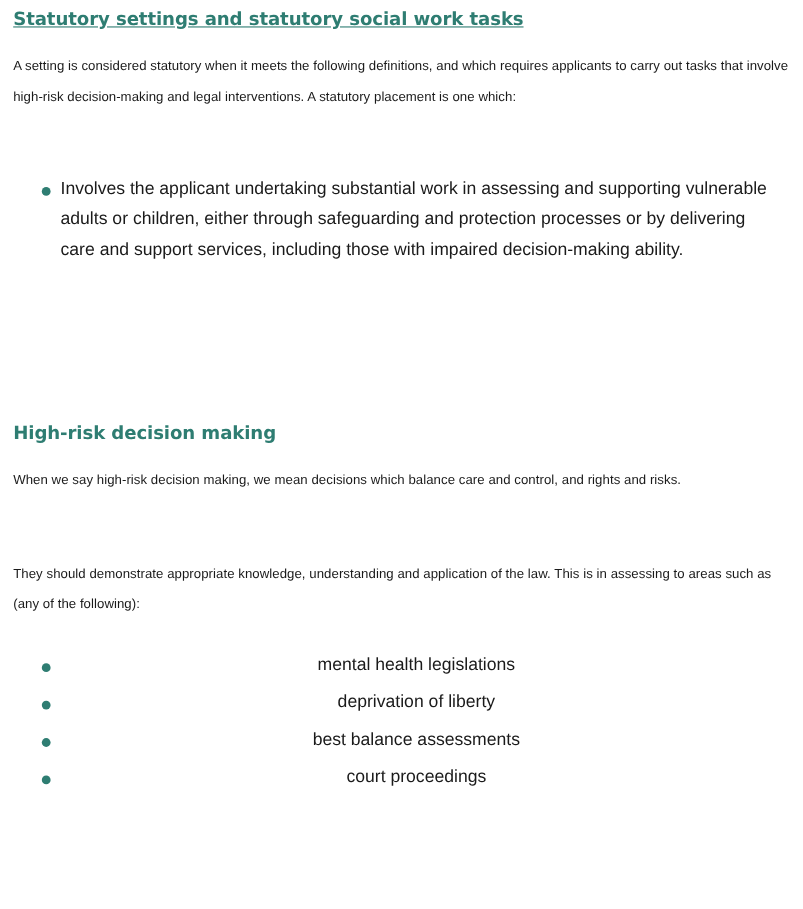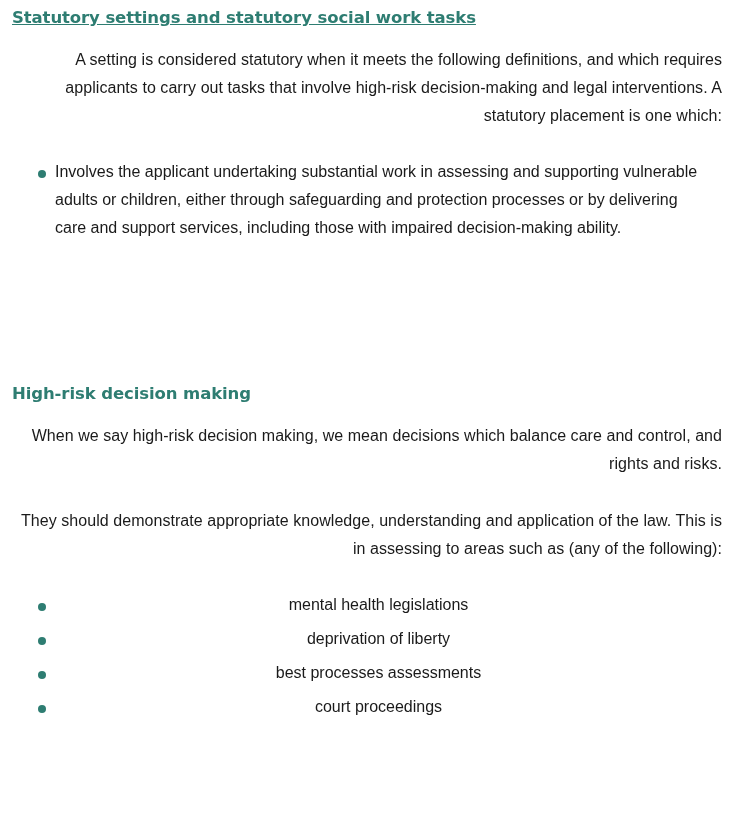--- a/index.html
+++ b/index.html
@@ -23,24 +23,23 @@
       font-weight: bold;
       font-size: 16.5px;
       color: #2e7d72;
       margin: 0;
       letter-spacing: -0.1px;
     }
     #h-statutory { position: absolute; top: 8px; left: 12px; text-decoration: underline; }
     #h-highrisk  { position: absolute; top: 384px; left: 12px; text-align: center; }
     p {
       margin: 0;
-      font-size: 16px;
+      font-size: 12px;
       line-height: 28px;
       letter-spacing: 0.05px;
-      text-align: right;
     }
     .p-abs { position: absolute; left: 12px; width: 710px; }
     #p-intro { top: 46px; }
     #p-highrisk { top: 422px; }
     #p-law { top: 507px; }
     ul {
       list-style: none;
       margin: 0;
       padding: 0;
     }
@@ -91,21 +90,21 @@
     <li>
       <span class="bullet" style="background: rgb(46, 125, 114);"></span>
       <span>mental health legislations</span>
     </li>
     <li>
       <span class="bullet" style="background: rgb(46, 125, 114);"></span>
       <span>deprivation of liberty</span>
     </li>
     <li>
       <span class="bullet" style="background: rgb(46, 125, 114);"></span>
-      <span>best processes assessments</span>
+      <span>best balance assessments</span>
     </li>
     <li>
       <span class="bullet" style="background: rgb(46, 125, 114);"></span>
       <span>court proceedings</span>
     </li>
   </ul>
 
 </div>
 
 </body></html>

